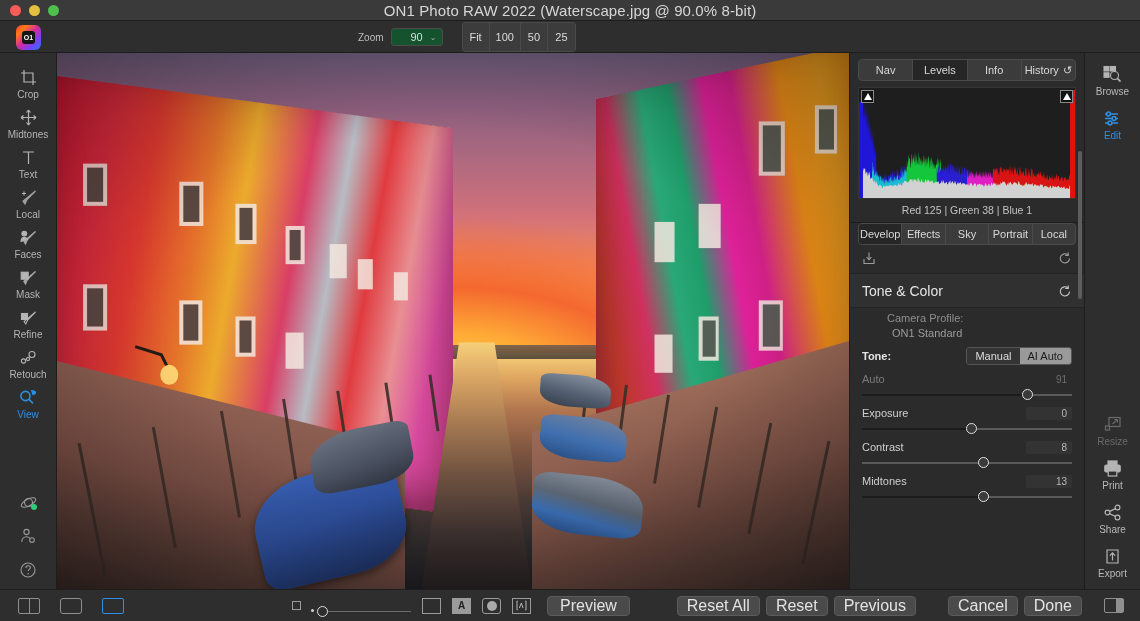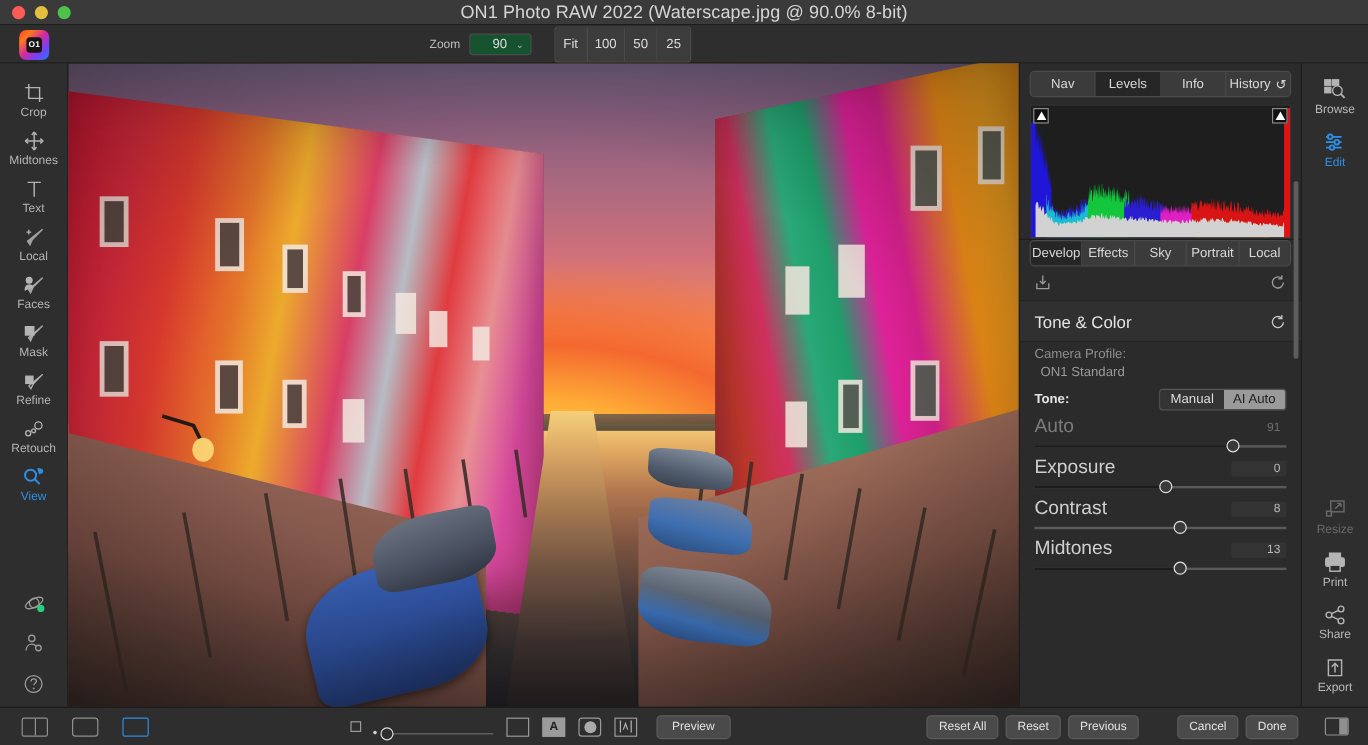--- a/index.html
+++ b/index.html
@@ -192,31 +192,31 @@
   .sect-title { font-size:14px; color:#e2e2e2; padding:9px 10px 6px 12px; }
   .iconrow {
     display:flex; align-items:center; justify-content:space-between;
     padding:6px 12px 8px 12px; color:#9d9d9d;
   }
   .panel-head {
     display:flex; align-items:center; justify-content:space-between;
     padding:9px 12px 8px 12px; background:#303030; border-top:1px solid #242424; border-bottom:1px solid #242424;
   }
   .panel-head .pt { font-size:14px; color:#e4e4e4; }
-  .kv { padding:4px 12px 0 12px; }
+  .kv { padding:4px 12px 0 12px;margin-left:25px; }
   .kv .k { font-size:11px; color:#8e8e8e; }
   .kv .v { font-size:11px; color:#9b9b9b; padding-left:5px; margin-top:3px; }
   .tonerow { display:flex; align-items:center; padding:8px 12px 2px 12px; }
   .tonerow .lab { font-size:11px; color:#e4e4e4; font-weight:bold; }
   .tonerow .seg2 { margin-left:auto; display:flex; border-radius:3px; overflow:hidden; border:1px solid #565656; }
   .seg2 .b { padding:2px 8px; font-size:11px; background:#343434; color:#ddd; }
   .seg2 .b.on { background:#9a9a9a; color:#1d1d1d; }
   .slider-block { padding:4px 12px 0 12px; }
   .slider-top { display:flex; align-items:center; justify-content:space-between; height:16px; }
-  .slider-top .nm { font-size:16px; color:#cfcfcf;text-align:center; }
+  .slider-top .nm { font-size:11px; color:#cfcfcf;text-align:center; }
   .slider-top .nm.dim { color:#7b7b7b; }
   .valbox {
     min-width:46px; height:13px; background:#333; border-radius:2px;
     font-size:10px; color:#b9b9b9; display:flex; align-items:center; justify-content:flex-end;
     padding-right:5px;
   }
   .valbox.dim { background:transparent; color:#6f6f6f; }
   .track { position:relative; height:12px; margin-top:2px; }
   .track .line { position:absolute; top:5px; left:0; right:0; height:2px; background:#5a5a5a; }
   .track .lfill { position:absolute; top:5px; left:0; height:2px; background:#1c1c1c; }
@@ -258,21 +258,21 @@
   .opacity-wrap { display:flex; align-items:center; margin-left:10px; position:relative; width:100px; }
   .opacity-wrap .ln { position:absolute; left:8px; right:0; top:5px; height:1.5px; background:#6b6b6b; }
   .opacity-wrap .dot { position:absolute; left:0; top:3.5px; width:3px; height:3px; border-radius:50%; background:#cfcfcf; }
   .opacity-wrap .kn { position:absolute; left:6px; top:0; width:11px; height:11px; border-radius:50%; border:1.5px solid #dcdcdc; background:#2e2e2e; }
   .bi { width:19px; height:16px; display:flex; align-items:center; justify-content:center; margin-left:11px; color:#b5b5b5; border:1.3px solid #9a9a9a; font-size:10px; }
   .bi.filled { background:#9b9b9b; color:#222; font-weight:bold; }
   .bi.roundfill { border-radius:3px; }
   .bi.roundfill .circ { width:10px; height:10px; border-radius:50%; background:#aaa; }
   .btn {
     height:20px; padding:0 9px; background:#4a4a4a; border:1px solid #5c5c5c; border-radius:4px;
-    color:#e2e2e2; font-size:10px; display:flex; align-items:center; justify-content:center;
+    color:#e2e2e2; font-size:16px; display:flex; align-items:center; justify-content:center;
   }
   .preview-btn { margin-left:16px; padding:0 12px; }
   .bb-right { position:absolute; right:16px; display:flex; align-items:center; gap:8px; }
   .grp { display:flex; gap:6px; }
   .gap-wide { width:16px; }
   .panel-toggle { width:20px; height:15px; border:1.4px solid #8f8f8f; border-radius:2px; position:relative; margin-left:14px; }
   .panel-toggle .fillr { position:absolute; right:0; top:0; bottom:0; width:7px; background:#8f8f8f; }
   svg { display:block; }
 </style>
 </head>
@@ -545,20 +545,21 @@
           <path d="M 78.5 110 L 78.5 80.0 L 78.7 80.2 L 78.9 78.8 L 79.1 85.4 L 79.4 83.7 L 79.6 85.4 L 79.8 84.3 L 80.0 77.1 L 80.2 80.4 L 80.4 76.5 L 80.7 78.0 L 80.9 79.9 L 81.1 83.2 L 81.3 85.5 L 81.5 77.0 L 81.8 82.9 L 82.0 81.9 L 82.2 83.6 L 82.4 80.4 L 82.6 81.5 L 82.8 78.2 L 83.1 81.8 L 83.3 81.2 L 83.5 85.8 L 83.7 86.0 L 83.9 80.7 L 84.1 83.8 L 84.4 79.6 L 84.6 79.8 L 84.8 81.2 L 85.0 77.6 L 85.2 78.4 L 85.5 81.3 L 85.7 76.2 L 85.9 80.0 L 86.1 84.3 L 86.3 79.0 L 86.5 83.1 L 86.8 79.2 L 87.0 75.1 L 87.2 79.6 L 87.4 81.6 L 87.6 78.5 L 87.9 78.8 L 88.1 81.2 L 88.3 79.9 L 88.5 78.7 L 88.7 84.4 L 88.9 75.8 L 89.2 85.5 L 89.4 75.6 L 89.6 75.7 L 89.8 81.3 L 90.0 77.5 L 90.3 75.1 L 90.5 80.3 L 90.7 81.6 L 90.9 86.0 L 91.1 85.2 L 91.3 80.9 L 91.6 76.1 L 91.8 78.5 L 92.0 75.4 L 92.2 75.1 L 92.4 75.2 L 92.6 79.1 L 92.9 74.8 L 93.1 83.8 L 93.3 75.0 L 93.5 84.8 L 93.7 76.6 L 94.0 76.7 L 94.2 79.6 L 94.4 76.3 L 94.6 77.7 L 94.8 83.9 L 95.0 81.9 L 95.3 76.7 L 95.5 78.8 L 95.7 81.9 L 95.9 75.5 L 96.1 79.2 L 96.4 85.0 L 96.6 84.6 L 96.8 78.9 L 97.0 81.4 L 97.2 84.5 L 97.4 77.5 L 97.7 83.3 L 97.9 85.6 L 98.1 77.6 L 98.3 78.8 L 98.5 85.8 L 98.8 83.1 L 99.0 83.5 L 99.2 76.8 L 99.4 84.2 L 99.6 83.6 L 99.8 86.1 L 100.1 86.1 L 100.3 85.5 L 100.5 79.7 L 100.7 79.1 L 100.9 83.1 L 101.2 80.6 L 101.4 77.8 L 101.6 82.1 L 101.8 78.7 L 102.0 86.0 L 102.2 87.1 L 102.5 87.1 L 102.7 84.2 L 102.9 87.4 L 103.1 77.6 L 103.3 77.9 L 103.5 85.7 L 103.8 85.3 L 104.0 84.3 L 104.2 79.5 L 104.4 78.5 L 104.6 81.4 L 104.9 87.4 L 105.1 83.9 L 105.3 80.2 L 105.5 82.7 L 105.7 86.3 L 105.9 86.3 L 106.2 78.6 L 106.4 80.0 L 106.6 79.5 L 106.8 79.7 L 107.0 79.2 L 107.3 87.2 L 107.5 85.8 L 107.7 81.2 L 107.9 85.2 L 108.1 88.8 L 108.3 80.3 L 108.6 80.9 L 108.8 82.8 L 109.0 83.9 L 109.2 81.3 L 109.4 82.1 L 109.7 80.7 L 109.9 82.2 L 110.1 86.9 L 110.3 88.7 L 110.5 87.7 L 110.7 82.2 L 111.0 80.3 L 111.2 85.8 L 111.4 88.4 L 111.6 80.7 L 111.8 84.7 L 112.1 88.0 L 112.3 83.7 L 112.5 84.7 L 112.7 83.0 L 112.9 87.0 L 113.1 85.7 L 113.4 85.6 L 113.4 110 Z" fill="#2a1fd0"></path>
           <path d="M 109.0 110 L 109.0 88.7 L 109.2 90.6 L 109.4 83.1 L 109.6 83.9 L 109.8 90.0 L 110.0 87.8 L 110.1 90.7 L 110.3 87.3 L 110.5 89.3 L 110.7 90.5 L 110.9 83.4 L 111.1 88.8 L 111.3 82.1 L 111.5 89.4 L 111.7 84.2 L 111.9 87.6 L 112.1 86.4 L 112.2 83.4 L 112.4 85.7 L 112.6 88.3 L 112.8 87.8 L 113.0 84.0 L 113.2 82.9 L 113.4 90.5 L 113.6 82.3 L 113.8 90.3 L 114.0 82.4 L 114.2 85.9 L 114.3 84.9 L 114.5 84.7 L 114.7 87.2 L 114.9 85.7 L 115.1 83.8 L 115.3 89.7 L 115.5 85.8 L 115.7 89.8 L 115.9 85.0 L 116.1 86.2 L 116.2 85.0 L 116.4 87.9 L 116.6 89.3 L 116.8 91.2 L 117.0 87.7 L 117.2 85.4 L 117.4 88.1 L 117.6 90.6 L 117.8 84.5 L 118.0 84.9 L 118.2 86.9 L 118.3 82.7 L 118.5 83.5 L 118.7 84.2 L 118.9 87.3 L 119.1 87.6 L 119.3 89.8 L 119.5 87.1 L 119.7 88.6 L 119.9 85.0 L 120.1 86.8 L 120.3 89.7 L 120.4 83.6 L 120.6 87.0 L 120.8 87.0 L 121.0 88.0 L 121.2 87.6 L 121.4 85.2 L 121.6 82.8 L 121.8 89.2 L 122.0 84.6 L 122.2 89.6 L 122.4 85.9 L 122.5 85.4 L 122.7 84.0 L 122.9 87.7 L 123.1 88.1 L 123.3 89.9 L 123.5 87.3 L 123.7 83.0 L 123.9 89.7 L 124.1 89.4 L 124.3 84.0 L 124.5 85.0 L 124.6 90.1 L 124.8 89.0 L 125.0 87.6 L 125.2 86.0 L 125.4 82.5 L 125.6 91.0 L 125.8 82.8 L 126.0 87.5 L 126.2 88.0 L 126.4 87.8 L 126.5 88.8 L 126.7 88.9 L 126.9 83.6 L 127.1 87.6 L 127.3 86.2 L 127.5 91.2 L 127.7 87.0 L 127.9 84.3 L 128.1 83.2 L 128.3 84.9 L 128.5 87.3 L 128.6 90.1 L 128.8 87.1 L 129.0 84.1 L 129.2 83.0 L 129.4 90.4 L 129.6 85.3 L 129.8 90.0 L 130.0 87.5 L 130.2 88.1 L 130.4 83.0 L 130.6 86.9 L 130.7 85.6 L 130.9 84.2 L 131.1 89.6 L 131.3 90.1 L 131.5 86.1 L 131.7 82.0 L 131.9 88.3 L 132.1 88.3 L 132.3 87.8 L 132.5 84.3 L 132.7 84.9 L 132.8 84.4 L 133.0 86.7 L 133.2 89.7 L 133.4 89.7 L 133.6 89.2 L 133.8 89.3 L 134.0 87.3 L 134.2 85.2 L 134.4 90.1 L 134.6 90.6 L 134.8 90.1 L 134.9 89.2 L 135.1 82.1 L 135.3 88.8 L 135.5 82.2 L 135.7 90.5 L 135.9 87.1 L 136.1 90.2 L 136.3 89.3 L 136.5 88.3 L 136.7 83.3 L 136.8 80.8 L 137.0 84.8 L 137.2 89.0 L 137.4 83.8 L 137.6 85.2 L 137.8 82.8 L 138.0 80.6 L 138.2 87.0 L 138.4 85.6 L 138.6 83.2 L 138.8 81.8 L 138.9 82.3 L 139.1 88.8 L 139.3 83.8 L 139.5 82.6 L 139.5 110 Z" fill="#df1ec4"></path>
           <path d="M 135.2 110 L 135.2 80.9 L 135.7 81.2 L 136.2 81.1 L 136.7 85.0 L 137.2 79.4 L 137.7 82.1 L 138.3 82.2 L 138.8 79.1 L 139.3 83.1 L 139.8 79.6 L 140.3 87.6 L 140.9 83.9 L 141.4 87.6 L 141.9 82.8 L 142.4 78.0 L 142.9 80.8 L 143.4 78.8 L 144.0 81.0 L 144.5 84.9 L 145.0 82.5 L 145.5 84.5 L 146.0 79.5 L 146.6 81.8 L 147.1 81.6 L 147.6 80.8 L 148.1 85.2 L 148.6 79.0 L 149.1 83.8 L 149.7 80.6 L 150.2 82.8 L 150.7 80.9 L 151.2 81.8 L 151.7 87.2 L 152.2 76.9 L 152.8 85.1 L 153.3 77.0 L 153.8 82.8 L 154.3 87.3 L 154.8 77.9 L 155.4 85.4 L 155.9 87.6 L 156.4 83.4 L 156.9 77.2 L 157.4 83.6 L 157.9 79.2 L 158.5 82.5 L 159.0 85.8 L 159.5 85.9 L 160.0 78.8 L 160.5 85.9 L 161.0 86.9 L 161.6 88.3 L 162.1 80.4 L 162.6 78.5 L 163.1 83.0 L 163.6 87.8 L 164.2 83.5 L 164.7 83.1 L 165.2 86.5 L 165.7 83.8 L 166.2 83.1 L 166.7 87.5 L 167.3 88.2 L 167.8 82.2 L 168.3 79.7 L 168.8 79.5 L 169.3 88.4 L 169.8 85.9 L 170.4 89.5 L 170.9 84.7 L 171.4 79.9 L 171.9 84.2 L 172.4 86.6 L 173.0 89.5 L 173.5 85.9 L 174.0 80.4 L 174.5 80.9 L 175.0 81.5 L 175.5 90.1 L 176.1 84.5 L 176.6 85.5 L 177.1 88.7 L 177.6 87.4 L 178.1 89.3 L 178.7 84.4 L 179.2 90.6 L 179.7 85.9 L 180.2 85.8 L 180.7 87.4 L 181.2 84.2 L 181.8 84.6 L 182.3 88.1 L 182.8 83.1 L 183.3 84.8 L 183.8 87.0 L 184.3 88.1 L 184.9 87.4 L 185.4 90.3 L 185.9 83.2 L 186.4 89.9 L 186.9 84.4 L 187.5 91.4 L 188.0 90.3 L 188.5 88.6 L 189.0 92.0 L 189.5 88.1 L 190.0 86.2 L 190.6 90.2 L 191.1 92.3 L 191.6 91.2 L 192.1 89.1 L 192.6 87.8 L 193.1 90.6 L 193.7 89.6 L 194.2 91.2 L 194.7 86.1 L 195.2 89.8 L 195.7 91.7 L 196.3 93.4 L 196.8 87.1 L 197.3 91.0 L 197.8 89.5 L 198.3 91.4 L 198.8 87.1 L 199.4 85.7 L 199.9 90.6 L 200.4 91.1 L 200.9 88.4 L 201.4 87.4 L 201.9 90.3 L 202.5 93.0 L 203.0 92.3 L 203.5 89.9 L 204.0 89.4 L 204.5 88.2 L 205.1 92.5 L 205.6 87.9 L 206.1 91.8 L 206.6 93.9 L 207.1 89.0 L 207.6 90.0 L 208.2 88.8 L 208.7 91.6 L 209.2 93.0 L 209.7 89.9 L 210.2 92.0 L 210.8 91.1 L 211.3 91.7 L 211.8 91.6 L 212.3 85.9 L 212.8 88.6 L 213.3 87.1 L 213.9 84.3 L 214.4 81.6 L 214.9 73.9 L 215.4 67.0 L 215.9 73.8 L 216.4 73.4 L 217.0 73.4 L 217.5 73.9 L 218.0 69.5 L 218.0 110 Z" fill="#d81414"></path>
           <path d="M 139.5 110 L 139.5 99.1 L 139.9 99.7 L 140.3 98.8 L 140.7 100.4 L 141.0 99.5 L 141.4 96.5 L 141.8 96.7 L 142.2 99.0 L 142.6 99.1 L 143.0 99.7 L 143.3 97.6 L 143.7 97.8 L 144.1 97.8 L 144.5 98.1 L 144.9 98.8 L 145.2 96.6 L 145.6 97.4 L 146.0 98.7 L 146.4 96.0 L 146.8 98.8 L 147.2 98.0 L 147.5 96.6 L 147.9 98.0 L 148.3 96.4 L 148.7 96.5 L 149.1 100.0 L 149.4 96.4 L 149.8 95.8 L 150.2 98.5 L 150.6 98.1 L 151.0 95.4 L 151.3 99.4 L 151.7 95.3 L 152.1 96.2 L 152.5 96.2 L 152.9 99.1 L 153.3 95.1 L 153.6 97.6 L 154.0 97.3 L 154.4 99.0 L 154.8 96.3 L 155.2 95.8 L 155.5 99.6 L 155.9 96.1 L 156.3 96.1 L 156.7 99.6 L 157.1 98.5 L 157.5 99.9 L 157.8 97.4 L 158.2 96.5 L 158.6 96.1 L 159.0 99.1 L 159.4 97.8 L 159.7 98.0 L 160.1 97.9 L 160.5 95.4 L 160.9 100.2 L 161.3 97.8 L 161.6 96.5 L 162.0 95.5 L 162.4 99.1 L 162.8 96.6 L 163.2 98.2 L 163.6 96.8 L 163.9 98.5 L 164.3 96.5 L 164.7 100.2 L 165.1 97.2 L 165.5 100.1 L 165.8 96.9 L 166.2 97.4 L 166.6 99.4 L 167.0 96.4 L 167.4 95.9 L 167.8 95.9 L 168.1 96.7 L 168.5 96.8 L 168.9 99.9 L 169.3 99.6 L 169.7 97.2 L 170.0 97.4 L 170.4 98.6 L 170.8 99.5 L 171.2 97.5 L 171.6 98.1 L 171.9 98.0 L 172.3 98.3 L 172.7 100.7 L 173.1 97.8 L 173.5 98.2 L 173.9 100.0 L 174.2 101.0 L 174.6 97.8 L 175.0 97.5 L 175.4 99.2 L 175.8 98.8 L 176.1 100.2 L 176.5 97.1 L 176.9 97.1 L 177.3 100.2 L 177.7 97.5 L 178.1 98.7 L 178.4 98.7 L 178.8 99.9 L 179.2 100.2 L 179.6 100.2 L 180.0 97.4 L 180.3 97.6 L 180.7 97.3 L 181.1 100.0 L 181.5 100.4 L 181.9 101.6 L 182.2 99.8 L 182.6 97.9 L 183.0 100.0 L 183.4 99.7 L 183.8 97.8 L 184.2 99.1 L 184.5 100.7 L 184.9 100.2 L 185.3 101.2 L 185.7 99.1 L 186.1 99.8 L 186.4 100.2 L 186.8 101.1 L 187.2 101.3 L 187.6 99.0 L 188.0 101.9 L 188.4 99.0 L 188.7 102.0 L 189.1 100.6 L 189.5 101.1 L 189.9 100.2 L 190.3 99.7 L 190.6 98.5 L 191.0 99.3 L 191.4 100.8 L 191.8 101.8 L 192.2 101.5 L 192.5 99.0 L 192.9 99.4 L 193.3 100.3 L 193.7 102.3 L 194.1 98.9 L 194.5 101.3 L 194.8 99.2 L 195.2 99.8 L 195.6 99.9 L 196.0 98.9 L 196.4 100.3 L 196.7 99.8 L 197.1 99.9 L 197.5 101.9 L 197.9 101.5 L 198.3 99.8 L 198.7 101.7 L 199.0 101.3 L 199.4 100.9 L 199.8 100.4 L 200.2 99.3 L 200.6 100.9 L 200.6 110 Z" fill="#d4d414"></path>
           <path d="M 0 110 L 0.0 82.4 L 0.7 86.9 L 1.4 84.3 L 2.0 85.5 L 2.7 81.4 L 3.4 80.1 L 4.1 83.3 L 4.8 80.2 L 5.5 80.7 L 6.1 80.5 L 6.8 86.3 L 7.5 84.3 L 8.2 83.6 L 8.9 88.3 L 9.5 86.5 L 10.2 83.6 L 10.9 85.4 L 11.6 91.3 L 12.3 90.2 L 12.9 89.6 L 13.6 89.9 L 14.3 93.4 L 15.0 93.5 L 15.7 92.0 L 16.3 96.4 L 17.0 93.1 L 17.7 93.9 L 18.4 96.1 L 19.1 97.2 L 19.8 98.6 L 20.4 96.9 L 21.1 97.1 L 21.8 97.3 L 22.5 97.7 L 23.2 99.8 L 23.8 100.3 L 24.5 97.3 L 25.2 98.3 L 25.9 98.5 L 26.6 98.2 L 27.3 98.5 L 27.9 97.6 L 28.6 97.4 L 29.3 98.6 L 30.0 97.6 L 30.7 97.5 L 31.3 97.3 L 32.0 97.0 L 32.7 97.8 L 33.4 97.3 L 34.1 98.6 L 34.7 96.9 L 35.4 98.3 L 36.1 96.2 L 36.8 97.0 L 37.5 97.3 L 38.1 97.8 L 38.8 98.5 L 39.5 94.8 L 40.2 96.8 L 40.9 96.9 L 41.6 94.7 L 42.2 97.1 L 42.9 97.5 L 43.6 97.1 L 44.3 94.2 L 45.0 95.3 L 45.6 93.3 L 46.3 92.9 L 47.0 93.0 L 47.7 93.2 L 48.4 94.5 L 49.1 94.5 L 49.7 92.9 L 50.4 94.5 L 51.1 91.4 L 51.8 91.2 L 52.5 91.2 L 53.1 92.1 L 53.8 91.1 L 54.5 94.4 L 55.2 91.0 L 55.9 91.2 L 56.5 92.2 L 57.2 91.3 L 57.9 92.6 L 58.6 94.3 L 59.3 90.2 L 60.0 89.6 L 60.6 94.3 L 61.3 91.6 L 62.0 94.8 L 62.7 92.5 L 63.4 90.5 L 64.0 94.3 L 64.7 93.5 L 65.4 95.1 L 66.1 94.5 L 66.8 91.3 L 67.4 91.4 L 68.1 94.4 L 68.8 91.0 L 69.5 93.5 L 70.2 91.4 L 70.9 92.8 L 71.5 94.5 L 72.2 93.3 L 72.9 92.5 L 73.6 93.4 L 74.3 92.4 L 74.9 96.1 L 75.6 94.2 L 76.3 95.1 L 77.0 93.4 L 77.7 94.5 L 78.3 93.5 L 79.0 94.6 L 79.7 93.0 L 80.4 94.1 L 81.1 96.1 L 81.8 95.8 L 82.4 94.7 L 83.1 94.0 L 83.8 91.8 L 84.5 95.4 L 85.2 91.8 L 85.8 94.4 L 86.5 95.5 L 87.2 95.0 L 87.9 94.1 L 88.6 94.2 L 89.2 96.4 L 89.9 95.9 L 90.6 94.1 L 91.3 93.1 L 92.0 95.9 L 92.6 91.9 L 93.3 95.5 L 94.0 93.3 L 94.7 93.4 L 95.4 95.4 L 96.1 95.4 L 96.7 92.8 L 97.4 94.0 L 98.1 96.6 L 98.8 96.6 L 99.5 94.7 L 100.1 94.2 L 100.8 95.8 L 101.5 95.0 L 102.2 94.4 L 102.9 94.5 L 103.5 96.8 L 104.2 95.8 L 104.9 94.7 L 105.6 95.5 L 106.3 95.5 L 107.0 95.7 L 107.6 96.8 L 108.3 96.4 L 109.0 96.2 L 109.7 96.4 L 110.4 97.7 L 111.0 94.6 L 111.7 97.9 L 112.4 94.6 L 113.1 96.0 L 113.8 95.1 L 114.5 98.0 L 115.1 97.5 L 115.8 96.8 L 116.5 95.3 L 117.2 95.7 L 117.9 95.4 L 118.5 98.9 L 119.2 96.2 L 119.9 96.5 L 120.6 96.5 L 121.3 96.3 L 121.9 95.5 L 122.6 96.4 L 123.3 96.5 L 124.0 96.6 L 124.7 97.0 L 125.3 97.3 L 126.0 98.6 L 126.7 97.9 L 127.4 95.1 L 128.1 95.6 L 128.8 97.7 L 129.4 97.8 L 130.1 97.4 L 130.8 95.8 L 131.5 95.8 L 132.2 98.0 L 132.8 97.8 L 133.5 94.7 L 134.2 95.0 L 134.9 97.2 L 135.6 95.6 L 136.3 94.3 L 136.9 95.7 L 137.6 96.7 L 138.3 94.5 L 139.0 97.7 L 139.7 97.0 L 140.3 95.6 L 141.0 97.6 L 141.7 96.2 L 142.4 96.9 L 143.1 93.8 L 143.7 95.7 L 144.4 94.8 L 145.1 93.5 L 145.8 94.1 L 146.5 93.3 L 147.2 94.6 L 147.8 95.3 L 148.5 97.5 L 149.2 97.5 L 149.9 95.0 L 150.6 97.4 L 151.2 93.9 L 151.9 95.4 L 152.6 93.7 L 153.3 94.4 L 154.0 95.9 L 154.6 97.1 L 155.3 96.2 L 156.0 94.5 L 156.7 94.3 L 157.4 94.4 L 158.0 94.6 L 158.7 95.4 L 159.4 95.3 L 160.1 97.2 L 160.8 93.5 L 161.5 93.6 L 162.1 95.7 L 162.8 97.2 L 163.5 96.2 L 164.2 97.4 L 164.9 97.8 L 165.5 97.6 L 166.2 97.7 L 166.9 97.5 L 167.6 97.2 L 168.3 94.5 L 169.0 94.2 L 169.6 96.6 L 170.3 96.4 L 171.0 95.3 L 171.7 96.7 L 172.4 95.7 L 173.0 96.5 L 173.7 96.5 L 174.4 95.9 L 175.1 95.0 L 175.8 98.2 L 176.4 97.9 L 177.1 95.9 L 177.8 96.9 L 178.5 95.9 L 179.2 97.9 L 179.8 97.1 L 180.5 98.2 L 181.2 97.0 L 181.9 98.9 L 182.6 96.5 L 183.3 96.5 L 183.9 96.8 L 184.6 96.8 L 185.3 96.7 L 186.0 99.6 L 186.7 99.3 L 187.3 97.8 L 188.0 98.2 L 188.7 97.8 L 189.4 98.6 L 190.1 98.7 L 190.8 99.6 L 191.4 99.8 L 192.1 99.7 L 192.8 97.6 L 193.5 98.0 L 194.2 100.4 L 194.8 100.5 L 195.5 97.6 L 196.2 98.1 L 196.9 99.1 L 197.6 98.7 L 198.2 98.5 L 198.9 98.7 L 199.6 99.4 L 200.3 98.3 L 201.0 98.2 L 201.7 98.1 L 202.3 99.3 L 203.0 99.7 L 203.7 99.6 L 204.4 98.8 L 205.1 100.0 L 205.7 99.7 L 206.4 99.1 L 207.1 98.5 L 207.8 100.3 L 208.5 101.1 L 209.1 99.9 L 209.8 100.6 L 210.5 100.1 L 211.2 100.9 L 211.9 100.6 L 212.5 97.6 L 213.2 97.4 L 213.9 96.6 L 214.6 92.1 L 215.3 93.6 L 216.0 85.4 L 216.6 83.4 L 217.3 89.5 L 218.0 87.1 L 218 110 Z" fill="#d2d2d2"></path>
           <rect x="213" y="2" width="5" height="108" fill="#e01212"></rect>
           <rect x="0" y="14" width="4" height="96" fill="#1f16d8"></rect>
         </svg>
     </div>
 
+    <div class="rgb-read">Red 125 | Green  38  | Blue   1</div>
     <div class="divline"></div>
 
 
     <div class="seg" style="margin-top:0">
       <div class="sgi on">
           <span>Develop</span>
         </div>
       <div class="sgi">
           <span>Effects</span>
         </div>

